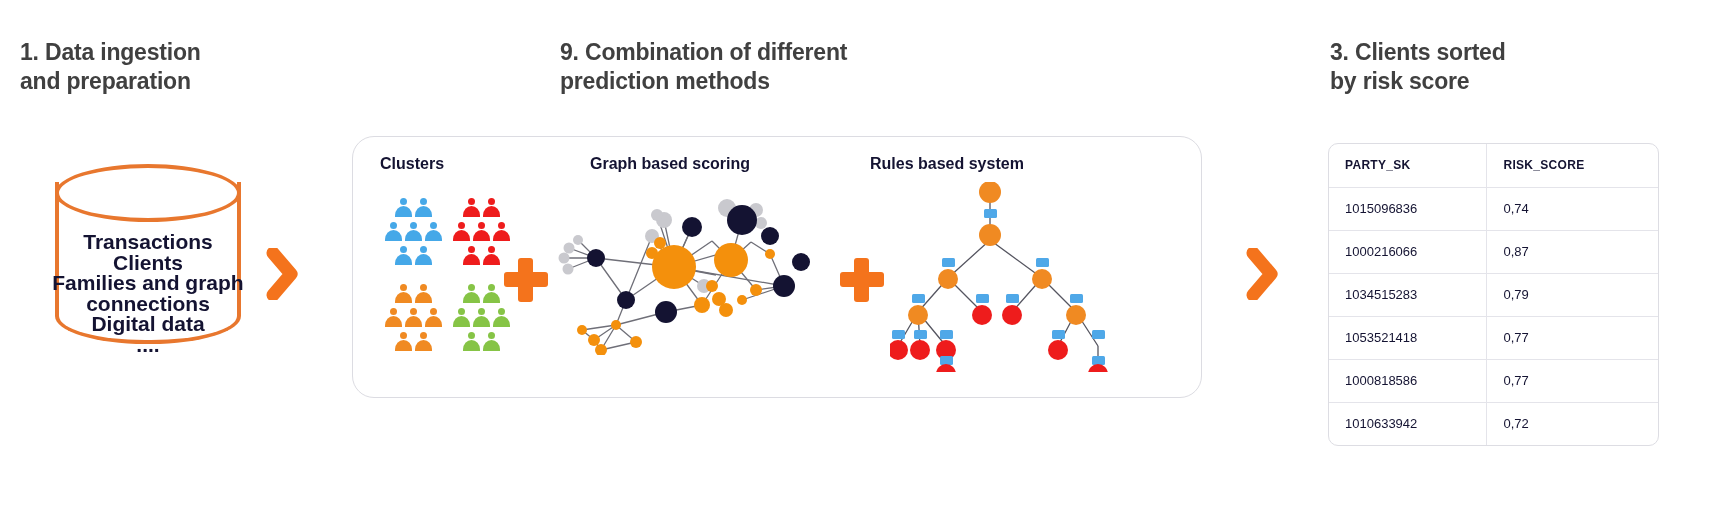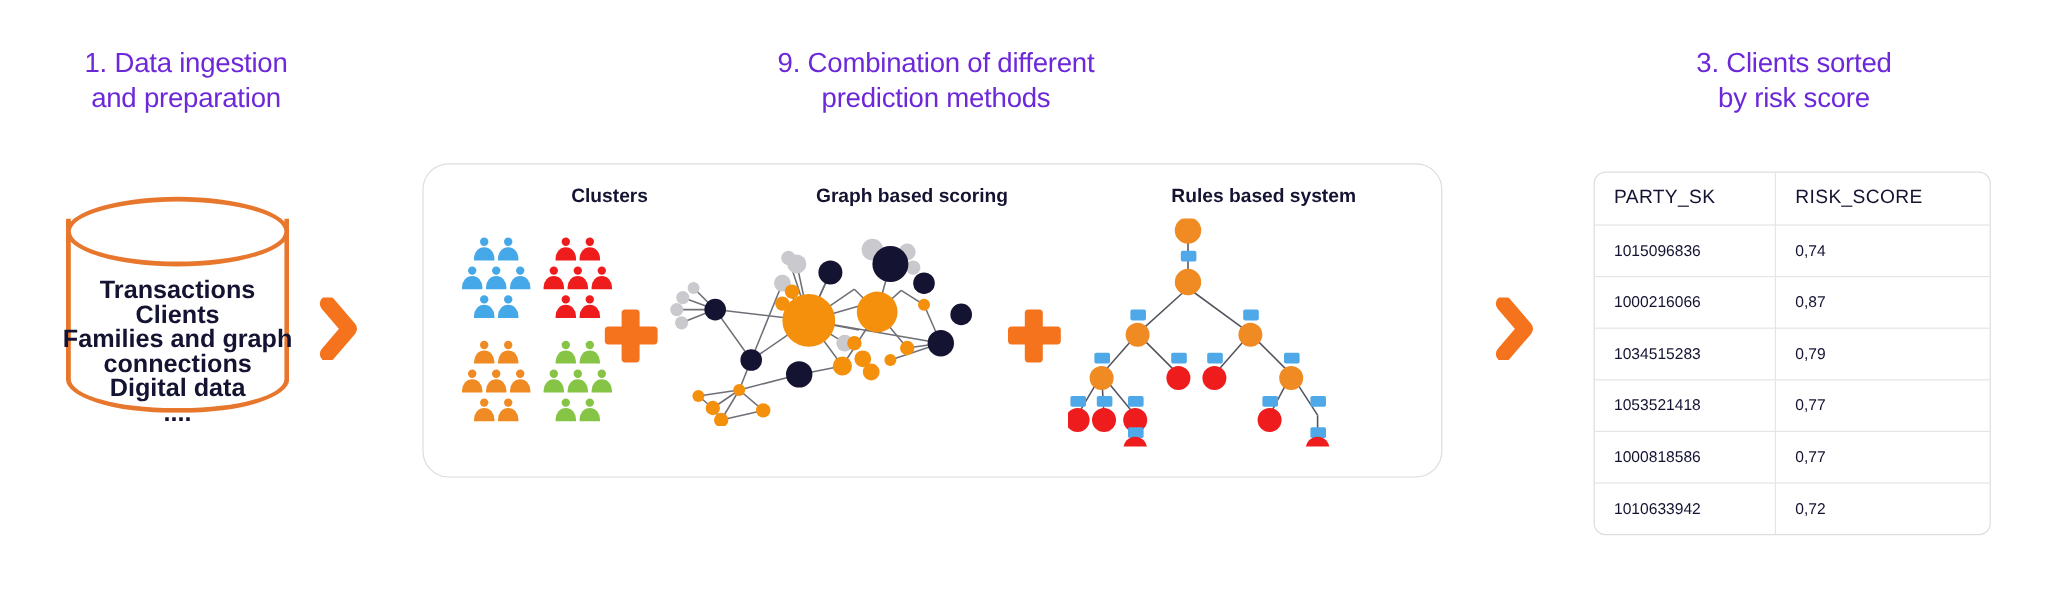--- a/index.html
+++ b/index.html
@@ -5,25 +5,24 @@
 <style>
   html,body{margin:0;padding:0;background:#ffffff;}
   body{
     width:1722px;height:513px;
     font-family:"Liberation Sans", sans-serif;
     color:#141332;
     overflow:hidden;
     position:relative;
   }
   .stage-title{
-    font-weight:normal;
+    font-weight:bold;
     font-size:23px;
     line-height:29px;
-    color:#6d28d9;
-    text-align:center;
+    color:#404040;
     letter-spacing:-0.2px;
     white-space:pre-line;
   }
 
   
   #col1{position:absolute;left:20px;top:38px;width:270px;}
   #cylinder-wrap{position:absolute;left:55px;top:164px;width:200px;height:200px;}
   .cyl-body{
     position:absolute;left:0;top:18px;width:186px;height:162px;
     border-left:4px solid #E8772E;border-right:4px solid #E8772E;
@@ -45,21 +44,21 @@
   
   .chevron{position:absolute;width:34px;height:52px;}
   .chevron svg{display:block;}
 
   
   #panel{
     position:absolute;left:352px;top:136px;width:850px;height:262px;
     border:1.6px solid #DCDCE2;border-radius:22px;background:#fff;box-sizing:border-box;
   }
   .sub-title{
-    position:absolute;font-weight:bold;font-size:16px;color:#141332;text-align:right;
+    position:absolute;font-weight:bold;font-size:16px;color:#141332;text-align:left;
   }
   #t-clusters{left:380px;top:155px;width:160px;}
   #t-graph{left:590px;top:155px;width:250px;}
   #t-rules{left:870px;top:155px;width:260px;}
 
   #clusters{position:absolute;left:382px;top:198px;width:130px;height:160px;}
   .cluster{position:absolute;width:62px;height:72px;}
   .prow{display:flex;justify-content:center;gap:3px;margin-bottom:2px;}
   .person{width:17px;height:22px;position:relative;}
   .person .head{position:absolute;left:5px;top:0;width:7px;height:7px;border-radius:50%;background:currentColor;}
@@ -78,21 +77,21 @@
     position:absolute;left:1328px;top:143px;width:331px;
     border:1.4px solid #DDDDE3;border-radius:10px;background:#fff;
     overflow:hidden;box-sizing:border-box;
   }
   table{border-collapse:collapse;width:100%;}
   th,td{
     height:43px;box-sizing:border-box;
     font-size:13px;color:#141332;padding:0 16px;
     border-bottom:1.2px solid #E4E4EA;
   }
-  th{font-weight:normal;font-size:16px;letter-spacing:0.3px;}
+  th{font-weight:bold;font-size:12px;letter-spacing:0.3px;}
   th.c-left,td.c-left{text-align:left;border-right:1.2px solid #E4E4EA;}
   th.c-right,td.c-right{text-align:left;}
   tr:last-child td{border-bottom:none;}
   td{font-weight:400;}
 </style>
 </head>
 <body>
 
 <div id="col1">
   <div class="stage-title">1. Data ingestion

